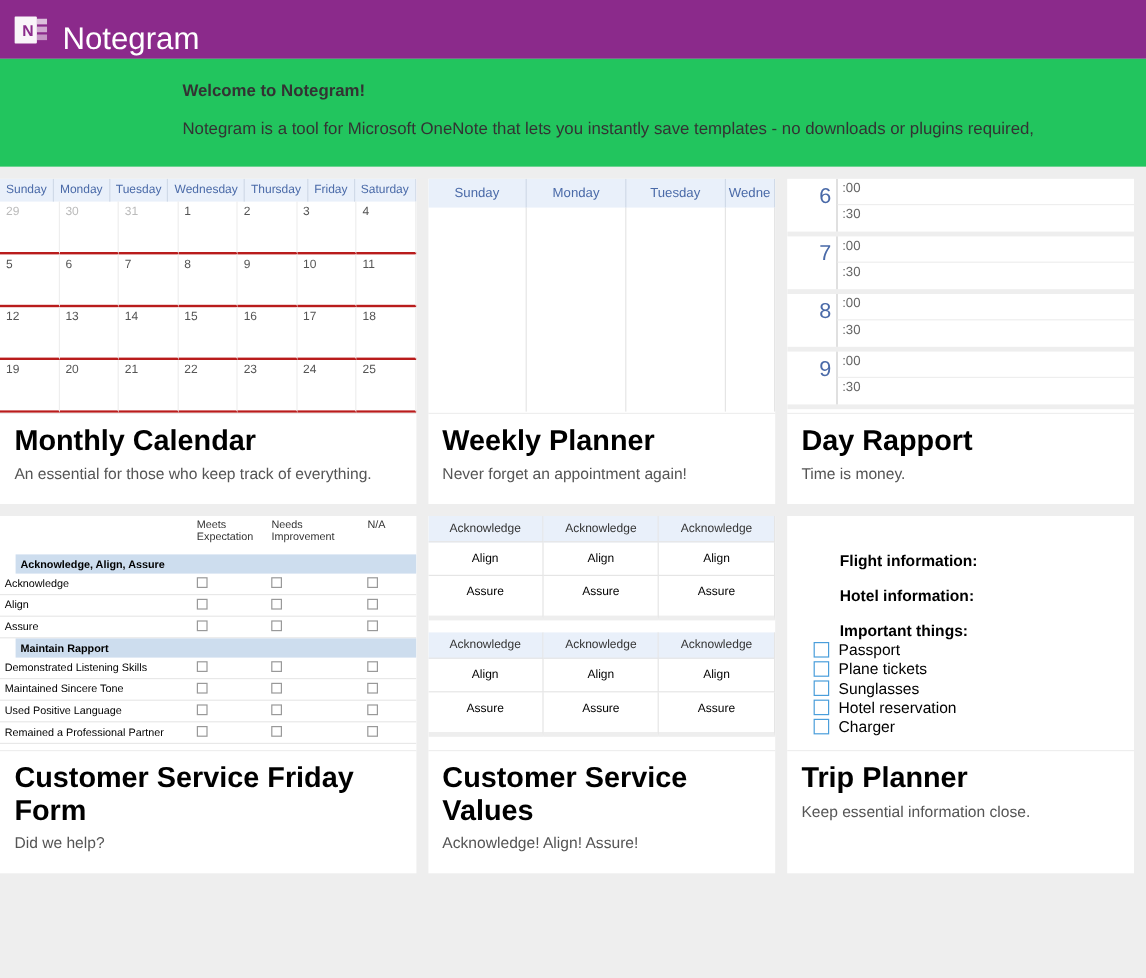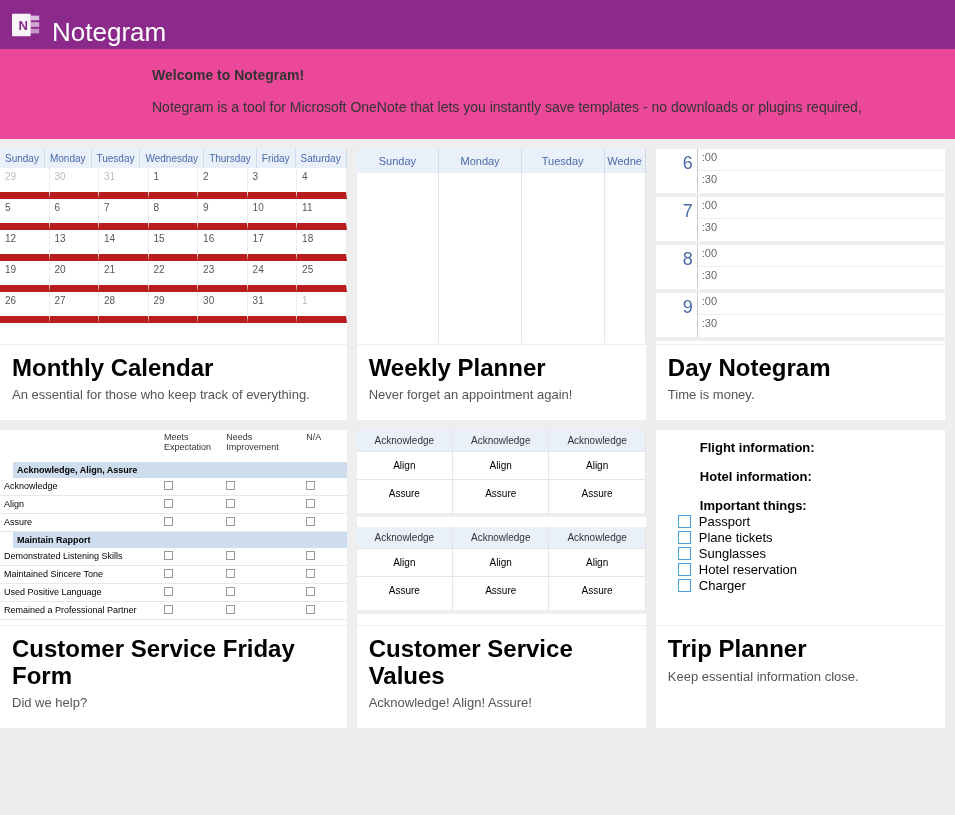--- a/index.html
+++ b/index.html
@@ -19,21 +19,21 @@
 }
 .header-icon {
   width: 30px;
   height: 30px;
   margin-right: 10px;
   display: flex;
   align-items: center;
 }
 .header-title { font-size: 26px; font-weight: 300; margin-top: 16px; }
 .banner {
-  background: #ec4899;
+  background: #22c55e;
   padding: 18px 0 24px 152px;
   font-size: 14px;
   color: #333;
 }
 .banner-title { font-weight: bold; margin-bottom: 16px; font-size: 14px;}
 .banner-text { font-size: 14px; white-space: nowrap; margin-top: 15px; }
 .grid {
   display: grid;
   grid-template-columns: 1fr 1fr 1fr;
   gap: 10px;
@@ -53,21 +53,21 @@
 }
 .card-body { padding: 10px 12px 18px; }
 .card-title { font-size: 24px; font-weight: 700; margin-bottom: 6px; line-height: 1.1;}
 .card-desc { font-size: 13px; color: #555; }
 
 
 .mcal { width: 100%; font-size: 10px; }
 .mcal-head { display: grid; grid-template-columns: repeat(7,1fr); background:#e9f0fa;}
 .mcal-head div { padding: 4px 5px; color:#4a6aa8; font-size:10px; border-right:1px solid #d0dae8;}
 .mcal-body { display: grid; grid-template-columns: repeat(7,1fr);}
-.mcal-body div { height:31px; padding:3px 5px; font-size:10px; color:#555; border-right:1px solid #eee; border-bottom:7px solid #b91c1c;}
+.mcal-body div { height:44px; padding:3px 5px; font-size:10px; color:#555; border-right:1px solid #eee; border-bottom:2px solid #b91c1c;}
 .mcal-body div.out { color:#bbb; }
 
 
 .wcal-head { display:grid; grid-template-columns: 1.2fr 1.2fr 1.2fr 0.6fr; background:#e9f0fa; font-size:11px; color:#4a6aa8;}
 .wcal-head div { text-align:center; padding:6px 0; border-right:1px solid #d0dae8;}
 .wcal-body { display:grid; grid-template-columns: 1.2fr 1.2fr 1.2fr 0.6fr; height:170px;}
 .wcal-body div { border-right:1px solid #e5e5e5; }
 
 
 .dcal {  }
@@ -88,21 +88,21 @@
 
 
 .vals-row { display:grid; grid-template-columns: 1fr 1fr 1fr; font-size:10px; text-align:center; }
 .vals-row.hdr div { background:#e9f0fa; padding:5px 0; color:#333; font-size:10px;}
 .vals-row div { padding:8px 0; border-right:1px solid #e5e5e5; border-bottom:1px solid #e5e5e5;}
 .vals { }
 .vals-block { margin-bottom:10px;}
 .vals-block .vals-row:last-child div { border-bottom: 4px solid #eee; padding-bottom:14px;}
 
 
-.trip { padding: 10px 6px 0 44px; font-size:13px; font-weight:700; }
+.trip { padding: 10px 6px 0 44px; font-size:13px; font-weight:700;margin-top:20px; }
 .trip .sec { margin-bottom:14px; }
 .trip-items { font-weight:400; font-size:13px; }
 .trip-item { display:flex; align-items:center; margin:1px 0;}
 .trip-item .cbx2 { width:13px; height:13px; border:1.5px solid #4a9edb; margin-right:8px; margin-left:-22px;}
 </style>
 </head>
 <body>
 
 <div class="header">
   <span class="header-icon">
@@ -229,21 +229,21 @@
           <div class="drow">
             <div class="drow-hr">9</div>
             <div class="drow-mk">
               <span>:00</span>
               <span>:30</span>
             </div>
           </div>
         </div>
     </div>
     <div class="card-body">
-      <div class="card-title">Day Notegram</div>
+      <div class="card-title">Day Rapport</div>
       <div class="card-desc">Time is money.</div>
     </div>
   </div>
 
   <div class="card">
     <div class="card-preview">
       <div class="svy" id="svy">
           <div class="svy-hdr">
             <div></div>
             <div>Meets Expectation</div>

